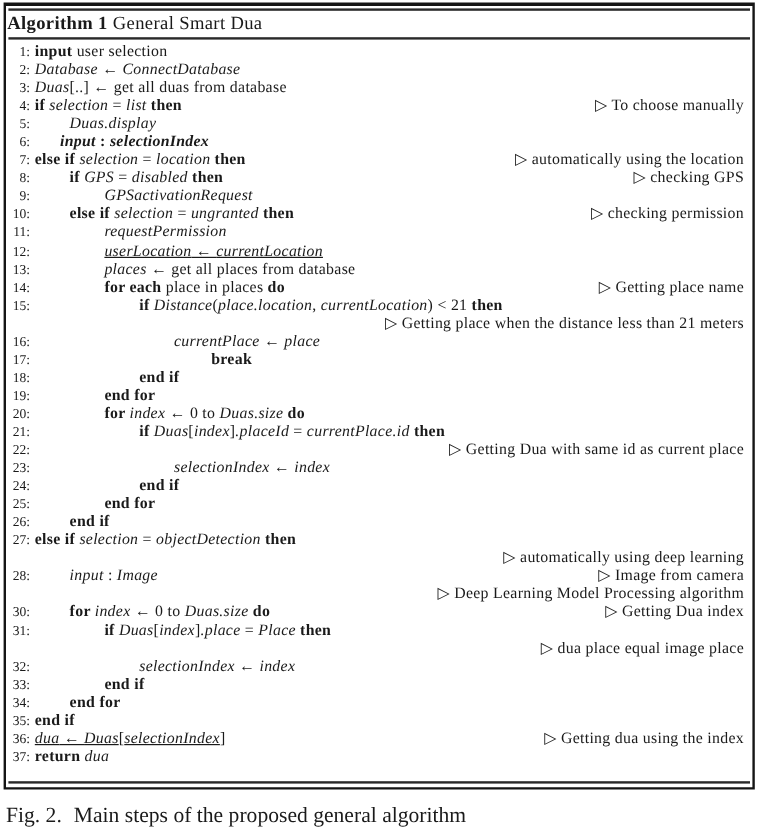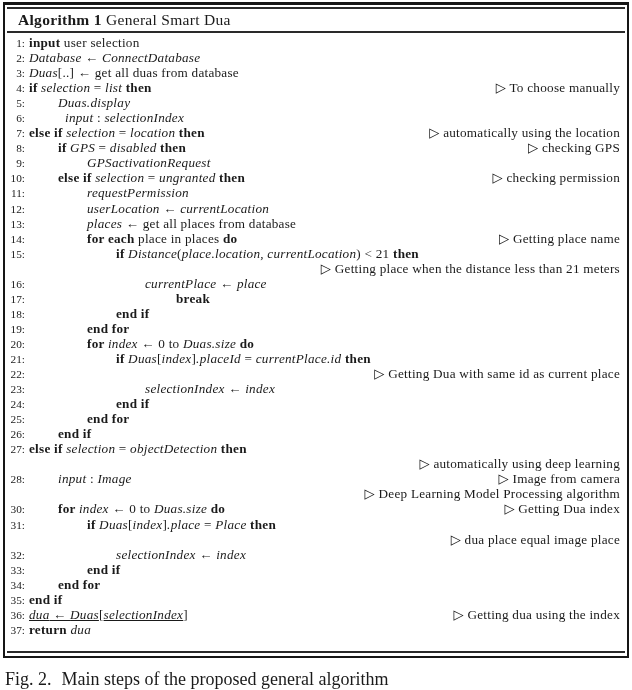--- a/index.html
+++ b/index.html
@@ -23,21 +23,21 @@
   .rule {
     height: 2px;
     background: #2a2a2a;
     margin: 0 2px;
     flex: 0 0 auto;
   }
   .rule.top { margin-top: 2px; }
   .rule.bottom { margin-top: 2px; margin-bottom: 3px; }
   .algo-title {
     flex: 0 0 auto;
-    padding: 2px 6px 2px 13px;
+    padding: 2px 6px 2px 1px;
     font-size: 15.5px;
     letter-spacing: 0.3px;
     white-space: pre;
   }
   .algo-title .label { font-weight: bold; }
   .algo-body {
     flex: 1 1 auto;
     padding: 2px 7px 0 4px;
     overflow: hidden;
   }
@@ -83,27 +83,27 @@
 <div class="algo-frame">
   <div class="rule top"></div>
   <div class="algo-title"><span class="label">Algorithm 1</span><span class="title-text"> General Smart Dua</span></div>
   <div class="rule"></div>
   <div class="algo-body" id="algo-body">
       <div class="algo-row"><span class="num">1:</span><span class="content" style="margin-left: 4px;"><span class="kw">input</span><span class="rm"> user selection</span></span><span class="fill"></span></div>
       <div class="algo-row"><span class="num">2:</span><span class="content" style="margin-left: 4px;"><span class="it">Database</span><span class="rm"> ← </span><span class="it">ConnectDatabase</span></span><span class="fill"></span></div>
       <div class="algo-row"><span class="num">3:</span><span class="content" style="margin-left: 4px;"><span class="it">Duas</span><span class="rm">[..] ← get all duas from database</span></span><span class="fill"></span></div>
       <div class="algo-row"><span class="num">4:</span><span class="content" style="margin-left: 4px;"><span class="kw">if </span><span class="it">selection</span><span class="rm"> = </span><span class="it">list</span><span class="kw"> then</span></span><span class="fill"></span><span class="comment"><span>▷ </span><span>To choose manually</span></span></div>
       <div class="algo-row"><span class="num">5:</span><span class="content" style="margin-left: 33px;"><span class="it">Duas.display</span></span><span class="fill"></span></div>
-      <div class="algo-row"><span class="num">6:</span><span class="content" style="margin-left: 40px;"><span class="it">input</span><span class="rm"> : </span><span class="it">selectionIndex</span></span><span class="fill"></span></div>
+      <div class="algo-row"><span class="num">6:</span><span class="content" style="margin-left: 25px; font-weight: bold;"><span class="it">input</span><span class="rm"> : </span><span class="it">selectionIndex</span></span><span class="fill"></span></div>
       <div class="algo-row"><span class="num">7:</span><span class="content" style="margin-left: 4px;"><span class="kw">else if </span><span class="it">selection</span><span class="rm"> = </span><span class="it">location</span><span class="kw"> then</span></span><span class="fill"></span><span class="comment"><span>▷ </span><span>automatically using the location</span></span></div>
       <div class="algo-row"><span class="num">8:</span><span class="content" style="margin-left: 33px; font-family: Liberation Serif, serif;"><span class="kw">if </span><span class="it">GPS</span><span class="rm"> = </span><span class="it">disabled</span><span class="kw"> then</span></span><span class="fill"></span><span class="comment"><span>▷ </span><span>checking GPS</span></span></div>
       <div class="algo-row"><span class="num">9:</span><span class="content" style="margin-left: 62px;"><span class="it">GPSactivationRequest</span></span><span class="fill"></span></div>
       <div class="algo-row"><span class="num">10:</span><span class="content" style="margin-left: 33px;"><span class="kw">else if </span><span class="it">selection</span><span class="rm"> = </span><span class="it">ungranted</span><span class="kw"> then</span></span><span class="fill"></span><span class="comment"><span>▷ </span><span>checking permission</span></span></div>
       <div class="algo-row"><span class="num">11:</span><span class="content" style="margin-left: 62px;"><span class="it">requestPermission</span></span><span class="fill"></span></div>
-      <div class="algo-row"><span class="num">12:</span><span class="content" style="margin-left: 62px;"><span class="it">userLocation</span><span class="rm"> ← </span><span class="it">currentLocation</span></span><span class="fill"></span></div>
+      <div class="algo-row"><span class="num">12:</span><span class="content" style="margin-left: 62px; text-decoration: underline;"><span class="it">userLocation</span><span class="rm"> ← </span><span class="it">currentLocation</span></span><span class="fill"></span></div>
       <div class="algo-row"><span class="num">13:</span><span class="content" style="margin-left: 62px;"><span class="it">places</span><span class="rm"> ← get all places from database</span></span><span class="fill"></span></div>
       <div class="algo-row"><span class="num">14:</span><span class="content" style="margin-left: 62px;"><span class="kw">for each </span><span class="rm">place in places </span><span class="kw">do</span></span><span class="fill"></span><span class="comment"><span>▷ </span><span>Getting place name</span></span></div>
       <div class="algo-row"><span class="num">15:</span><span class="content" style="margin-left: 91px;"><span class="kw">if </span><span class="it">Distance</span><span class="rm">(</span><span class="it">place.location</span><span class="rm">, </span><span class="it">currentLocation</span><span class="rm">) &lt; 21 </span><span class="kw">then</span></span><span class="fill"></span></div>
       <div class="algo-row"><span class="num"></span><span class="content" style="margin-left: 4px;"></span><span class="fill"></span><span class="comment"><span>▷ </span><span>Getting place when the distance less than 21 meters</span></span></div>
       <div class="algo-row"><span class="num">16:</span><span class="content" style="margin-left: 120px;"><span class="it">currentPlace</span><span class="rm"> ← </span><span class="it">place</span></span><span class="fill"></span></div>
       <div class="algo-row"><span class="num">17:</span><span class="content" style="margin-left: 120px; padding-left: 31px;"><span class="kw">break</span></span><span class="fill"></span></div>
       <div class="algo-row"><span class="num">18:</span><span class="content" style="margin-left: 91px;"><span class="kw">end if</span></span><span class="fill"></span></div>
       <div class="algo-row"><span class="num">19:</span><span class="content" style="margin-left: 62px;"><span class="kw">end for</span></span><span class="fill"></span></div>
       <div class="algo-row"><span class="num">20:</span><span class="content" style="margin-left: 62px;"><span class="kw">for </span><span class="it">index</span><span class="rm"> ← 0 to </span><span class="it">Duas.size</span><span class="kw"> do</span></span><span class="fill"></span></div>
       <div class="algo-row"><span class="num">21:</span><span class="content" style="margin-left: 91px;"><span class="kw">if </span><span class="it">Duas</span><span class="rm">[</span><span class="it">index</span><span class="rm">]</span><span class="it">.placeId</span><span class="rm"> = </span><span class="it">currentPlace.id</span><span class="kw"> then</span></span><span class="fill"></span></div>

